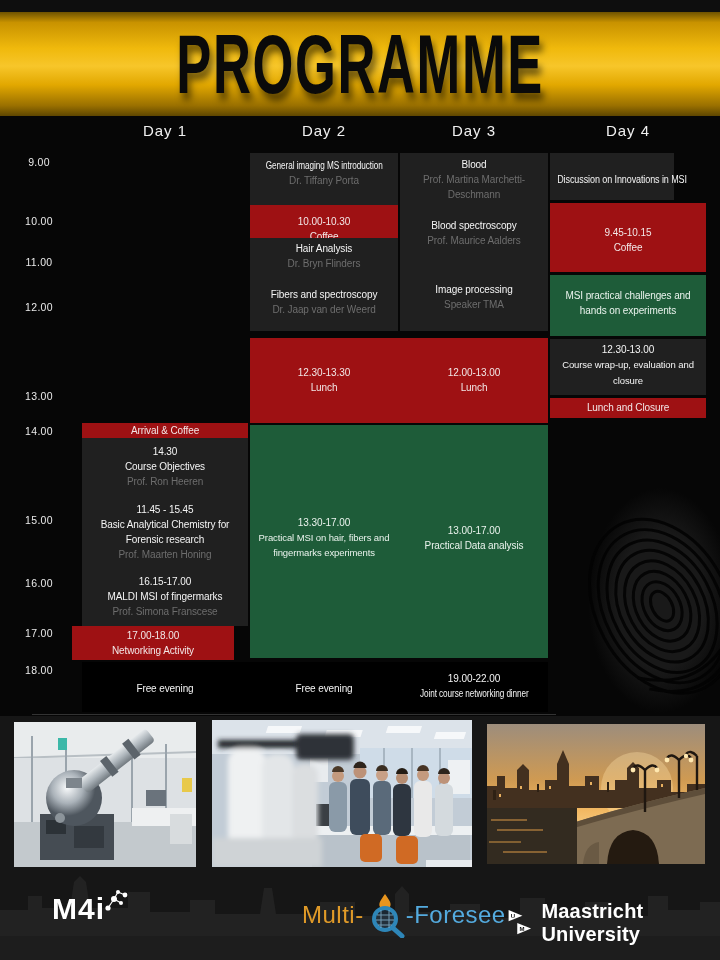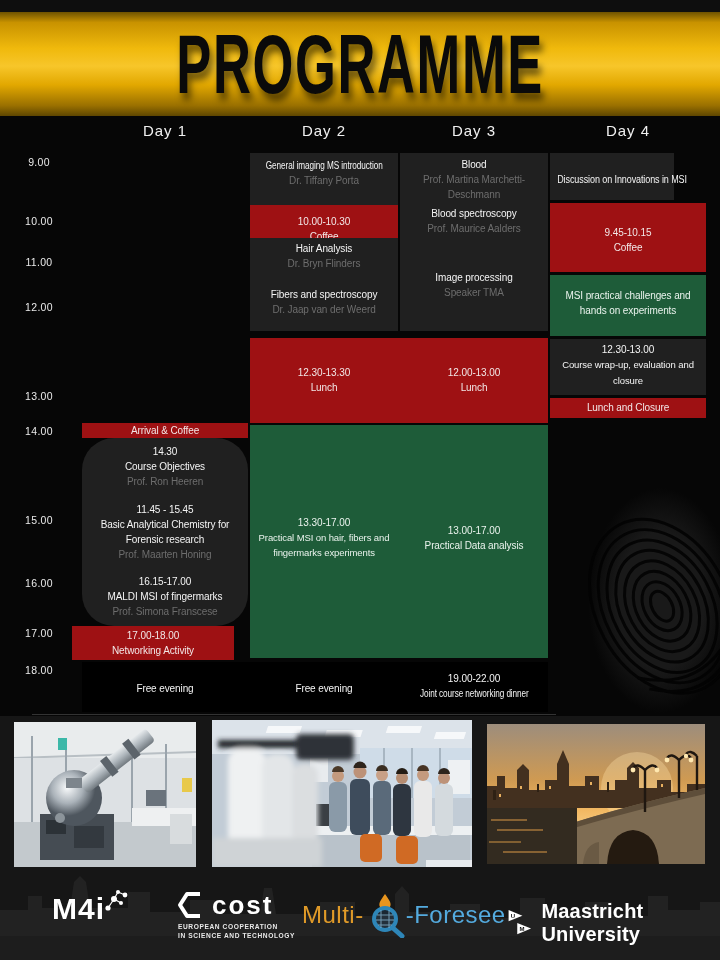--- a/index.html
+++ b/index.html
@@ -87,21 +87,21 @@
             <ellipse cx="75" cy="118" rx="66" ry="92"></ellipse>
           <path d="M20,170 Q75,215 130,168"></path>
             <path d="M25,185 Q75,228 126,182"></path>
         </g>
       </svg>
     </div>
 
     <div class="cell red" style="left:82px;top:307px;width:166px;height:15px;">
       <div class="t redtx" style="line-height:15px;">Arrival &amp; Coffee</div>
     </div>
-    <div class="cell dark" style="left:82px;top:322px;width:166px;height:188px;padding-top:6px;border-radius:32px;">
+    <div class="cell dark" style="left:82px;top:322px;width:166px;height:188px;padding-top:6px;">
       <div>
         <div class="t">14.30</div>
         <div class="t">Course Objectives</div>
         <div class="t sp">Prof. Ron Heeren</div>
       </div>
       <div style="margin-top:13px;">
         <div class="t">11.45 - 15.45</div>
         <div class="t" style="padding:0 4px;">Basic Analytical Chemistry for Forensic research</div>
         <div class="t sp">Prof. Maarten Honing</div>
       </div>
@@ -133,21 +133,21 @@
         <div class="t">Fibers and spectroscopy</div>
         <div class="t sp">Dr. Jaap van der Weerd</div>
       </div>
     </div>
 
     <div class="cell dark" style="left:400px;top:37px;width:148px;height:178px;padding-top:4px;">
       <div>
         <div class="t">Blood</div>
         <div class="t sp" style="padding:0 10px;">Prof. Martina Marchetti-Deschmann</div>
       </div>
-      <div style="margin-top:4px;">
+      <div style="margin-top:16px;">
         <div class="t">Blood spectroscopy</div>
         <div class="t sp">Prof. Maurice Aalders</div>
       </div>
       <div style="margin-top:34px;">
         <div class="t">Image processing</div>
         <div class="t sp">Speaker TMA</div>
       </div>
     </div>
 
     <div class="cell red" style="left:250px;top:222px;width:298px;height:85px;">
@@ -398,32 +398,20 @@
       <g fill="#fff">
           <circle cx="5" cy="20" r="2.6"></circle>
           <circle cx="11" cy="11" r="3"></circle>
           <circle cx="18" cy="15" r="2"></circle>
           <circle cx="15" cy="4" r="2"></circle>
           <circle cx="22" cy="7" r="2.4"></circle>
         </g>
     </svg>
   </div>
 
-  <div class="abs" style="left:176px;top:889px;">
-    <div class="lrow">
-      <svg width="30" height="32" viewBox="0 0 30 32">
-        <path d="M24,5 L11,5 L4,16 L11,27 L24,27" fill="none" stroke="#fff" stroke-width="4" stroke-linejoin="round"></path>
-      </svg>
-      <span class="costtxt">cost</span>
-    </div>
-    <div style="margin:2px 0 0 2px;">
-      <div class="costsub">EUROPEAN COOPERATION</div>
-      <div class="costsub">IN SCIENCE AND TECHNOLOGY</div>
-    </div>
-  </div>
 
   <div class="abs lrow" style="left:302px;top:892px;">
     <span class="multi1">Multi-</span>
     <svg width="42" height="46" viewBox="0 0 42 46" style="margin:0 -6px;">
       <path d="M21,2 C25,8 28,11 26,15 C24,19 18,19 16,15 C14,11 17,8 21,2 Z" fill="#e8951e"></path>
       <circle cx="21" cy="27" r="11" fill="rgba(40,100,150,0.22)" stroke="#2e86b8" stroke-width="4"></circle>
       <g stroke="#8fc2de" stroke-width="1" opacity="0.75">
           <line x1="13" y1="23" x2="29" y2="23"></line>
           <line x1="12" y1="28" x2="30" y2="28"></line>
           <line x1="14" y1="33" x2="28" y2="33"></line>

